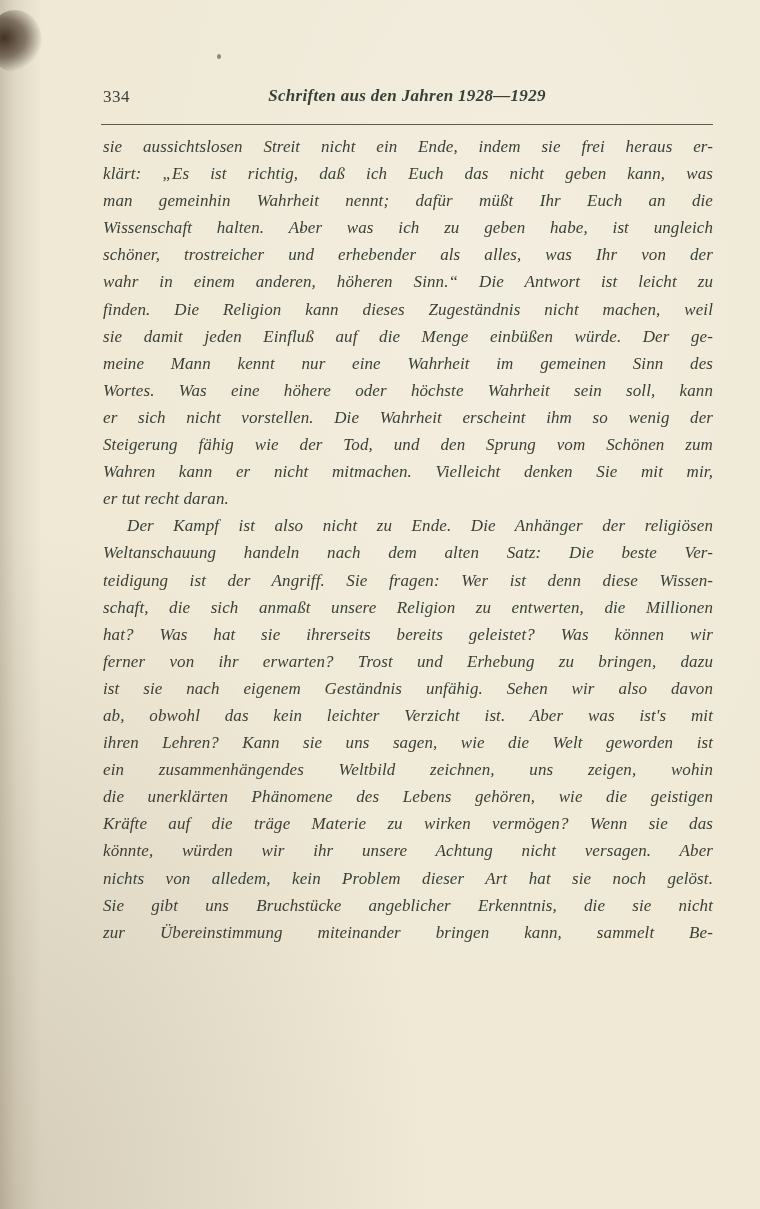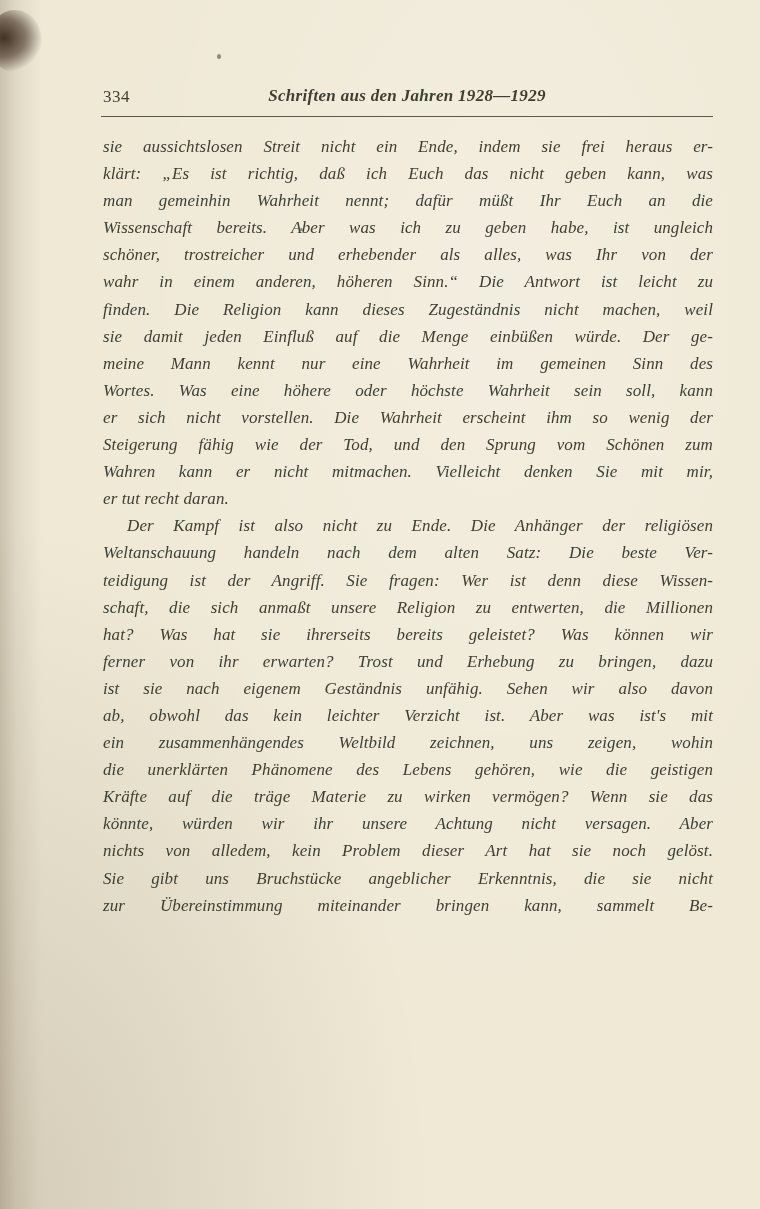--- a/index.html
+++ b/index.html
@@ -37,21 +37,21 @@
     border-radius: 50%;
   }
   .speck-1 { left: 217px; top: 54px; width: 4px; height: 5px; }
   .speck-2 { left: 300px; top: 228px; width: 3px; height: 3px; }
 
   .page-header {
     position: absolute;
     left: 101px;
     top: 86px;
     width: 612px;
-    padding-bottom: 10px;
+    padding-bottom: 18px;
     border-bottom: 1.6px solid rgba(62,66,55,0.85);
   }
   .page-number {
     position: absolute;
     left: 2px;
     top: 1px;
     font-size: 17px;
     letter-spacing: 0.5px;
   }
   .running-head {
@@ -95,39 +95,40 @@
 
   <div class="page-header">
     <span class="page-number">334</span>
     <div class="running-head">Schriften aus den Jahren 1928—1929</div>
   </div>
 
   <div class="page-body">
       <div class="text-line">sie aussichtslosen Streit nicht ein Ende, indem sie frei heraus er-</div>
       <div class="text-line">klärt: „Es ist richtig, daß ich Euch das nicht geben kann, was</div>
       <div class="text-line">man gemeinhin Wahrheit nennt; dafür müßt Ihr Euch an die</div>
-      <div class="text-line">Wissenschaft bereits. Aber was ich zu geben habe, ist ungleich</div>
+      <div class="text-line">Wissenschaft halten. Aber was ich zu geben habe, ist ungleich</div>
       <div class="text-line">schöner, trostreicher und erhebender als alles, was Ihr von der</div>
       <div class="text-line">wahr in einem anderen, höheren Sinn.“ Die Antwort ist leicht zu</div>
       <div class="text-line">finden. Die Religion kann dieses Zugeständnis nicht machen, weil</div>
       <div class="text-line">sie damit jeden Einfluß auf die Menge einbüßen würde. Der ge-</div>
       <div class="text-line">meine Mann kennt nur eine Wahrheit im gemeinen Sinn des</div>
       <div class="text-line">Wortes. Was eine höhere oder höchste Wahrheit sein soll, kann</div>
       <div class="text-line">er sich nicht vorstellen. Die Wahrheit erscheint ihm so wenig der</div>
       <div class="text-line">Steigerung fähig wie der Tod, und den Sprung vom Schönen zum</div>
       <div class="text-line">Wahren kann er nicht mitmachen. Vielleicht denken Sie mit mir,</div>
       <div class="text-line no-justify">er tut recht daran.</div>
       <div class="text-line indent">Der Kampf ist also nicht zu Ende. Die Anhänger der religiösen</div>
       <div class="text-line">Weltanschauung handeln nach dem alten Satz: Die beste Ver-</div>
       <div class="text-line">teidigung ist der Angriff. Sie fragen: Wer ist denn diese Wissen-</div>
       <div class="text-line">schaft, die sich anmaßt unsere Religion zu entwerten, die Millionen</div>
       <div class="text-line">hat? Was hat sie ihrerseits bereits geleistet? Was können wir</div>
       <div class="text-line">ferner von ihr erwarten? Trost und Erhebung zu bringen, dazu</div>
       <div class="text-line">ist sie nach eigenem Geständnis unfähig. Sehen wir also davon</div>
       <div class="text-line">ab, obwohl das kein leichter Verzicht ist. Aber was ist's mit</div>
+      <div class="text-line">ihren Lehren? Kann sie uns sagen, wie die Welt geworden ist</div>
       <div class="text-line">ein zusammenhängendes Weltbild zeichnen, uns zeigen, wohin</div>
       <div class="text-line">die unerklärten Phänomene des Lebens gehören, wie die geistigen</div>
       <div class="text-line">Kräfte auf die träge Materie zu wirken vermögen? Wenn sie das</div>
       <div class="text-line">könnte, würden wir ihr unsere Achtung nicht versagen. Aber</div>
       <div class="text-line">nichts von alledem, kein Problem dieser Art hat sie noch gelöst.</div>
       <div class="text-line">Sie gibt uns Bruchstücke angeblicher Erkenntnis, die sie nicht</div>
       <div class="text-line">zur Übereinstimmung miteinander bringen kann, sammelt Be-</div>
     </div>
 
 </div>

